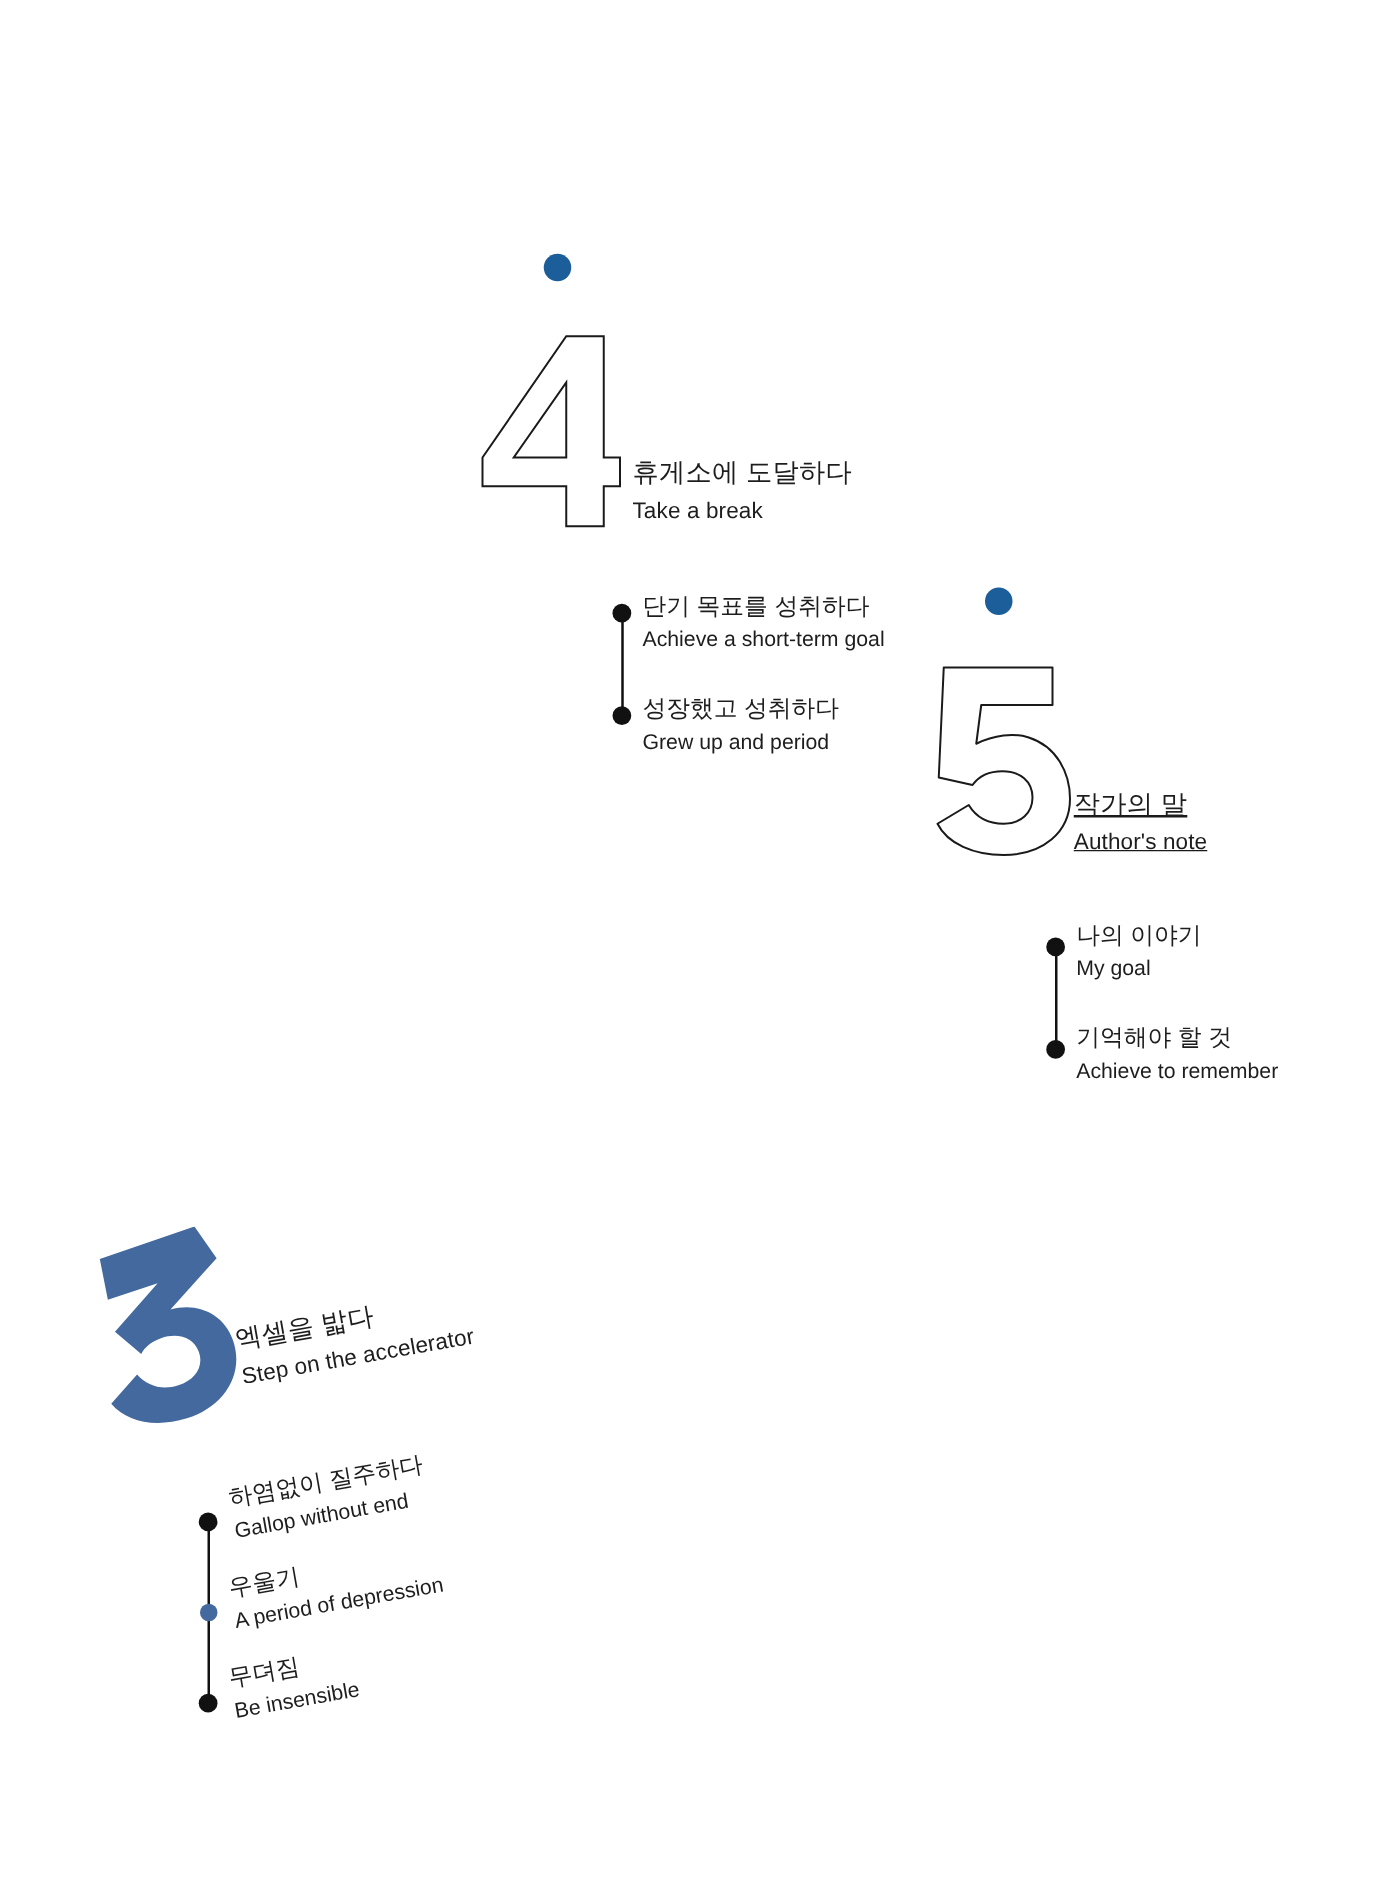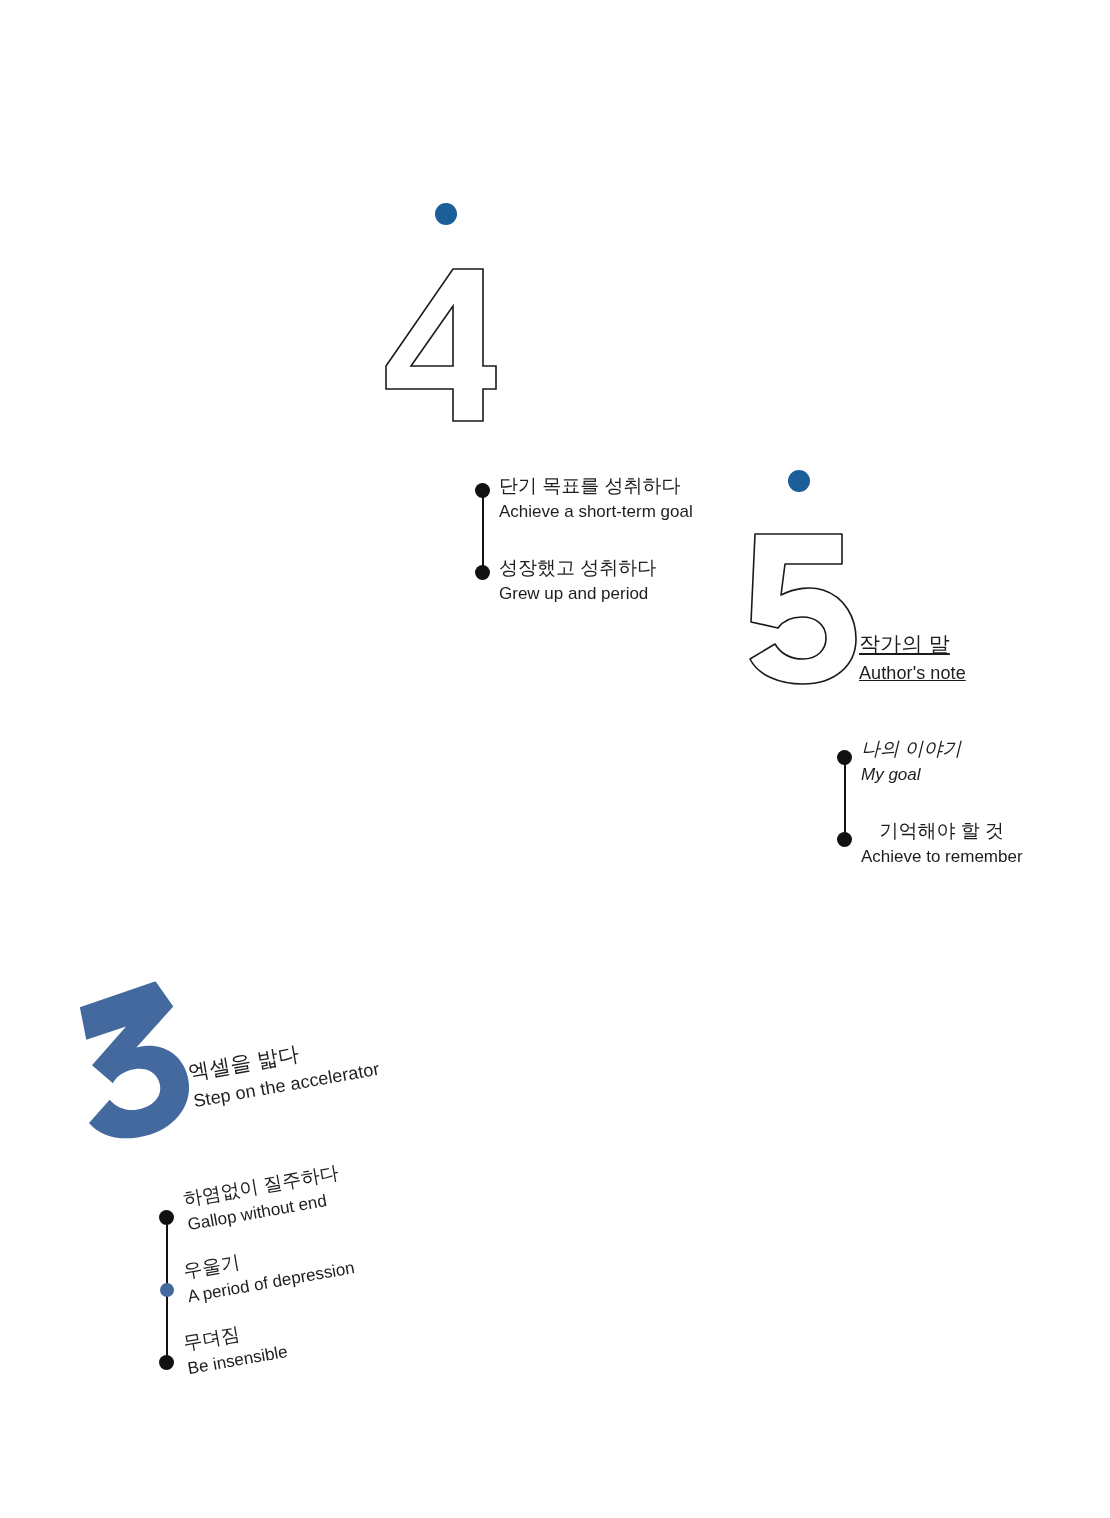--- a/index.html
+++ b/index.html
@@ -104,22 +104,26 @@
 
   <div class="marker-dot" style="left:435px; top:203px;"></div>
 
   <div class="node numeral-outline" style="left:383px; top:266px;">
     <svg width="116" height="158" viewBox="0 0 116 158">
       <path d="M 70 3 L 100 3 L 100 100 L 113 100 L 113 123 L 100 123 L 100 155 L 70 155 L 70 123 L 3 123 L 3 100 Z
                M 70 100 L 70 40 L 28 100 Z" fill="#ffffff" stroke="#1a1a1a" stroke-width="1.6" stroke-linejoin="miter" fill-rule="evenodd"></path>
     </svg>
   </div>
 
-
-  <div class="rail-group" style="left:471px; top:483px; width:320px; height:120px;text-decoration:underline;">
+  <div class="section-label" style="left:506px; top:364px;">
+    <div class="ko">휴게소에 도달하다</div>
+    <div class="en">Take a break</div>
+  </div>
+
+  <div class="rail-group" style="left:486px; top:483px; width:320px; height:120px;text-decoration:underline;">
     <div class="rail-line" style="height:82px;"></div>
     <div class="rail-dot" style="top:0px;"></div>
     <div class="rail-dot" style="top:82px;"></div>
 
     <div class="sub-item" style="top:-11px;">
       <div class="ko">단기 목표를 성취하다</div>
       <div class="en">Achieve a short-term goal</div>
     </div>
     <div class="sub-item" style="top:71px;">
       <div class="ko">성장했고 성취하다</div>
@@ -148,25 +152,25 @@
   <div class="section-label" style="left:859px; top:629px;text-decoration:underline;">
     <div class="ko">작가의 말</div>
     <div class="en">Author's note</div>
   </div>
 
   <div class="rail-group" style="left:833px; top:750px; width:320px; height:120px;">
     <div class="rail-line" style="height:82px;"></div>
     <div class="rail-dot" style="top:0px;"></div>
     <div class="rail-dot" style="top:82px;"></div>
 
-    <div class="sub-item" style="top:-15px;font-style:italic;">
+    <div class="sub-item" style="top:-15px;">
       <div class="ko">나의 이야기</div>
       <div class="en">My goal</div>
     </div>
-    <div class="sub-item" style="top:67px;text-align:center;">
+    <div class="sub-item" style="top:67px;">
       <div class="ko">기억해야 할 것</div>
       <div class="en">Achieve to remember</div>
     </div>
   </div>
 
   <div class="node numeral-solid tilt" style="left:72px; top:990px; transform: rotate(-6deg);">
     <svg width="110" height="155" viewBox="0 0 110 155">
       <path d="M 6 18 L 84 0 L 99 27 L 58 64
                C 80 60 100 72 105 93
                C 112 121 93 146 62 152

